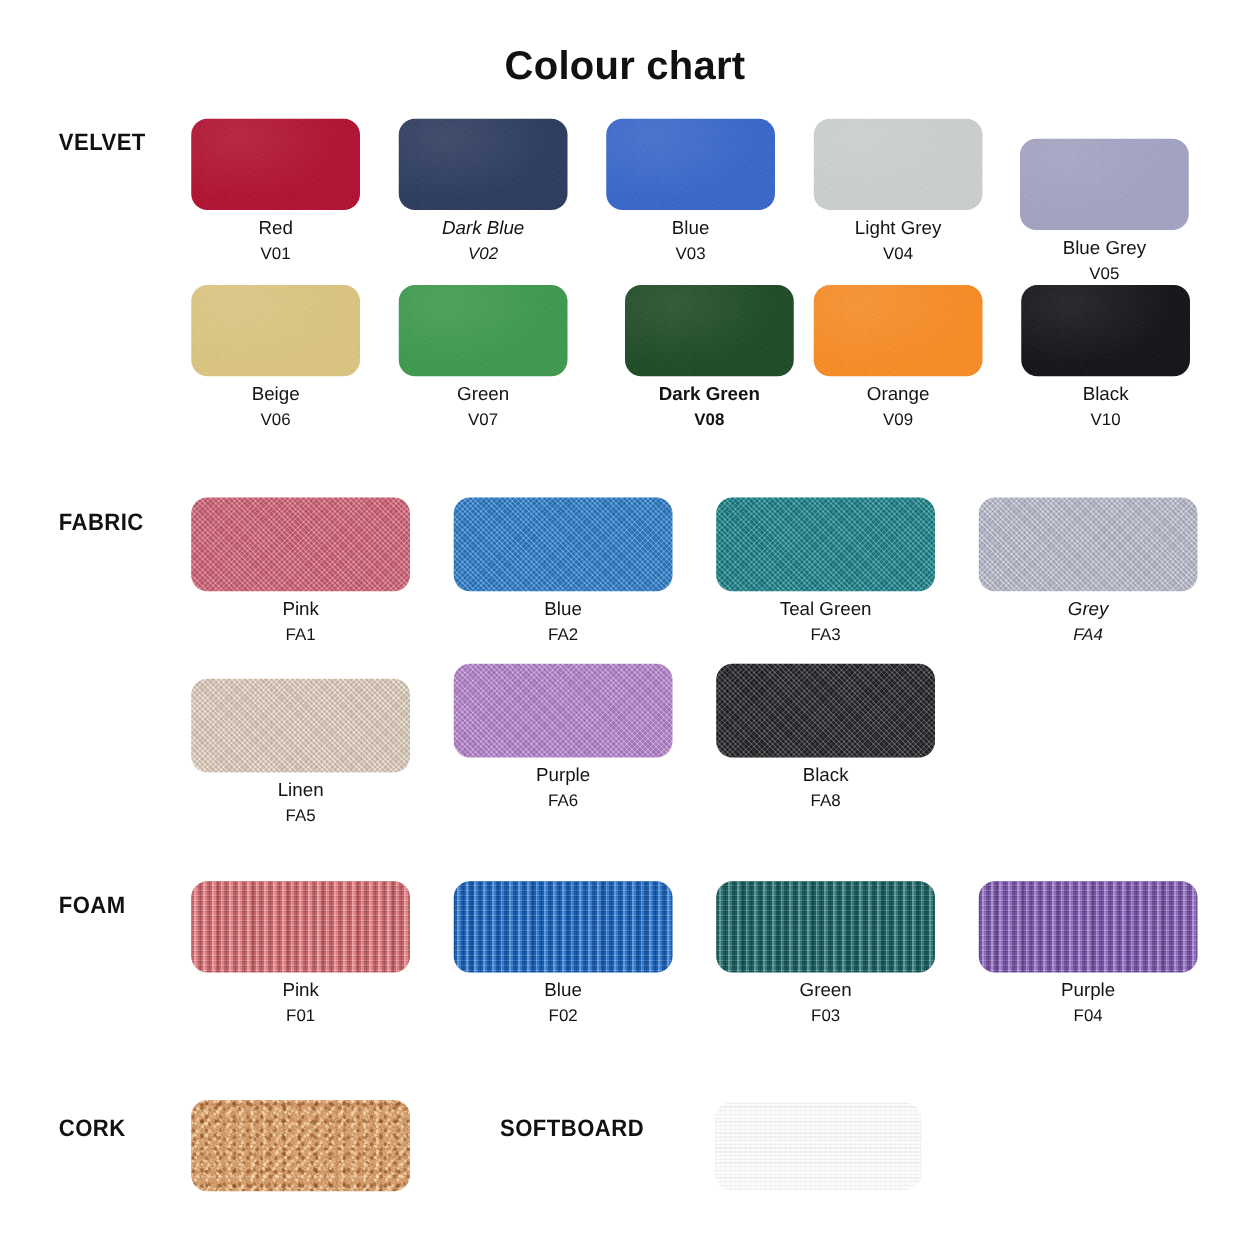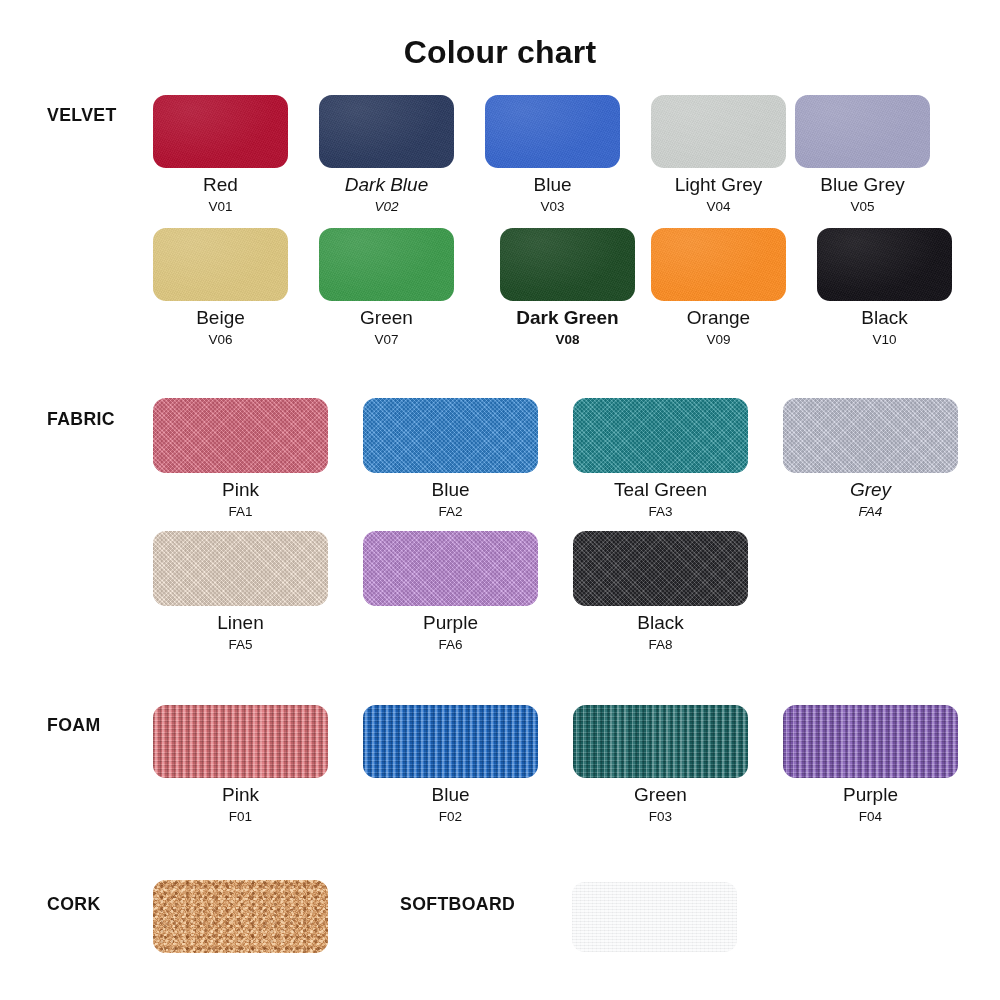--- a/index.html
+++ b/index.html
@@ -66,21 +66,21 @@
     box-sizing: border-box;
   }
   .swatch .tex {
     position: absolute;
     inset: 0;
     pointer-events: none;
   }
 
   .swatch-name {
     text-align: center;
-    font-size: 19px;
+    font-size: 15px;
     color: #141414;
     margin-top: 7px;
     line-height: 1.05;
     white-space: nowrap;
   }
   .swatch-code {
     text-align: center;
     font-size: 13.5px;
     color: #141414;
     margin-top: 5px;
@@ -169,21 +169,21 @@
           <div class="swatch-name">Blue</div>
           <div class="swatch-code">V03</div>
         </div>
         <div class="swatch-cell" style="left: 651px; width: 135px;">
           <div class="swatch" style="width: 135px; height: 73px; background: rgb(205, 209, 206);">
             <div class="tex tex-velvet"></div>
           </div>
           <div class="swatch-name">Light Grey</div>
           <div class="swatch-code">V04</div>
         </div>
-        <div class="swatch-cell" style="left: 795px; width: 135px;">
+        <div class="swatch-cell" style="left: 816px; width: 135px; margin-top: 16px;">
           <div class="swatch" style="width: 135px; height: 73px; background: rgb(163, 163, 196);">
             <div class="tex tex-velvet"></div>
           </div>
           <div class="swatch-name">Blue Grey</div>
           <div class="swatch-code">V05</div>
         </div>
       </div>
       <div class="swatch-row" style="top: 228px;">
         <div class="swatch-cell" style="left: 153px; width: 135px;">
           <div class="swatch" style="width: 135px; height: 73px; background: rgb(220, 198, 127);">
@@ -248,21 +248,21 @@
         </div>
         <div class="swatch-cell" style="left: 783px; width: 175px; font-style: italic;">
           <div class="swatch" style="width: 175px; height: 75px; background: rgb(200, 203, 220);">
             <div class="tex tex-fabric"></div>
           </div>
           <div class="swatch-name">Grey</div>
           <div class="swatch-code">FA4</div>
         </div>
       </div>
       <div class="swatch-row" style="top: 531px;">
-        <div class="swatch-cell" style="left: 153px; width: 175px;">
+        <div class="swatch-cell" style="left: 153px; width: 175px; margin-top: 12px;">
           <div class="swatch" style="width: 175px; height: 75px; background: rgb(240, 222, 205);">
             <div class="tex tex-fabric"></div>
           </div>
           <div class="swatch-name">Linen</div>
           <div class="swatch-code">FA5</div>
         </div>
         <div class="swatch-cell" style="left: 363px; width: 175px;">
           <div class="swatch" style="width: 175px; height: 75px; background: rgb(196, 142, 222);">
             <div class="tex tex-fabric"></div>
           </div>

